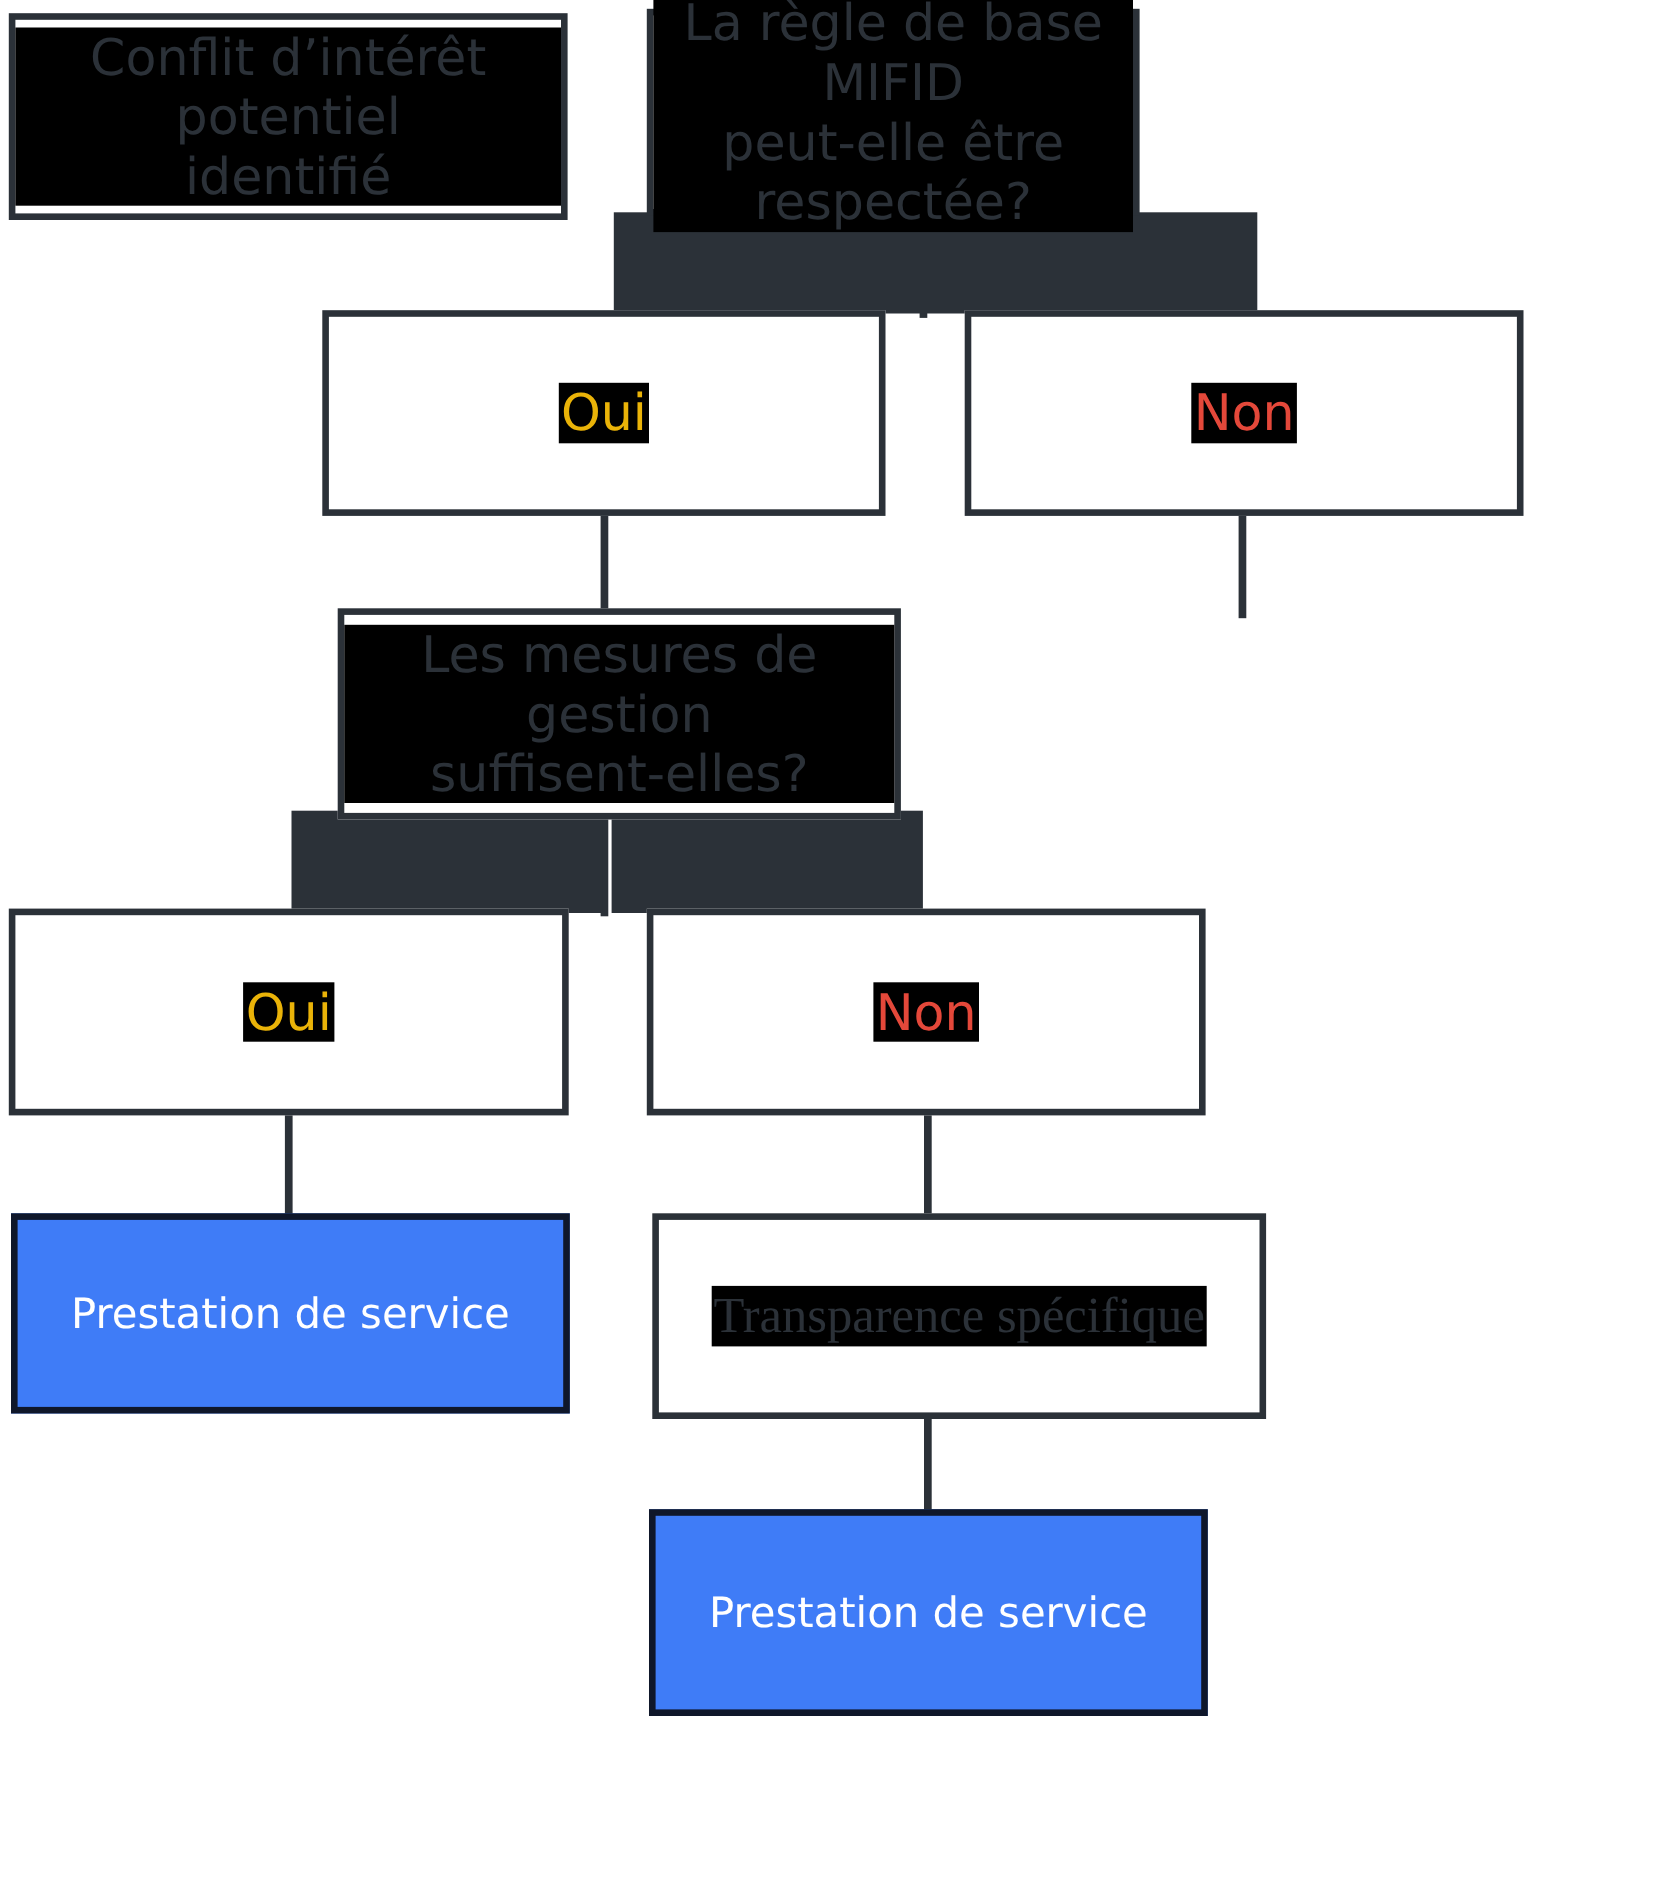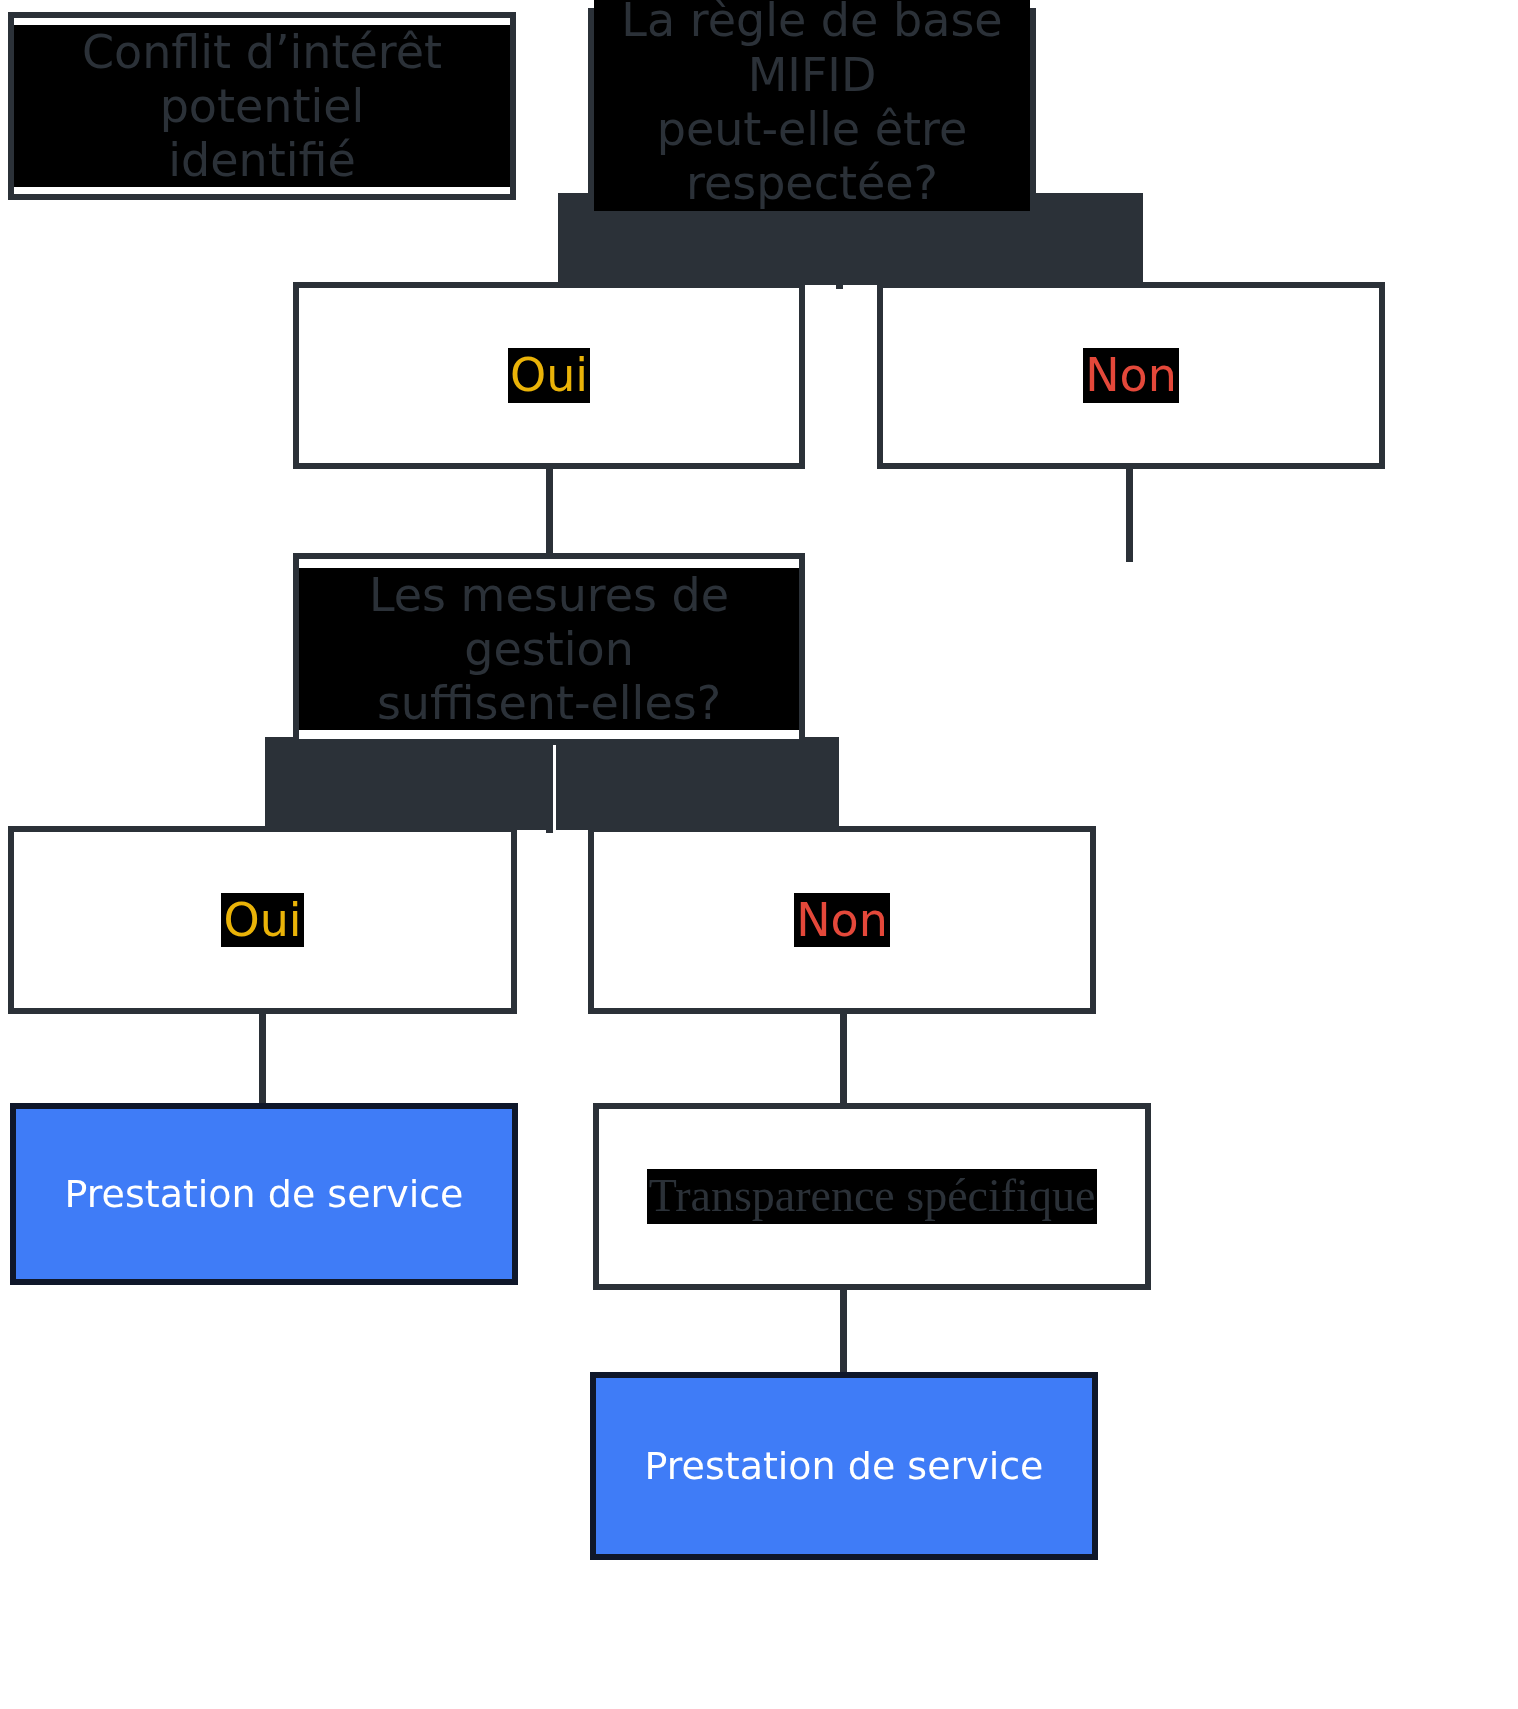--- a/index.html
+++ b/index.html
@@ -105,21 +105,21 @@
   </div>
 
   <div class="node plain redacted answer-yes" style="left:293px; top:282px; width:512px; height:187px;">
     <span class="label">Oui</span>
   </div>
 
   <div class="node plain redacted answer-no" style="left:877px; top:282px; width:508px; height:187px;">
     <span class="label">Non</span>
   </div>
 
-  <div class="node plain redacted" style="left:293px; top:553px; width:512px; height:192px;">
+  <div class="node plain redacted" style="left:307px; top:553px; width:512px; height:192px;">
     <span class="label">Les mesures de gestion
 suffisent-elles?</span>
   </div>
 
 
   <div class="node plain redacted answer-yes" style="left:8px; top:826px; width:509px; height:188px;">
     <span class="label">Oui</span>
   </div>
 
   <div class="node plain redacted answer-no" style="left:588px; top:826px; width:508px; height:188px;">

